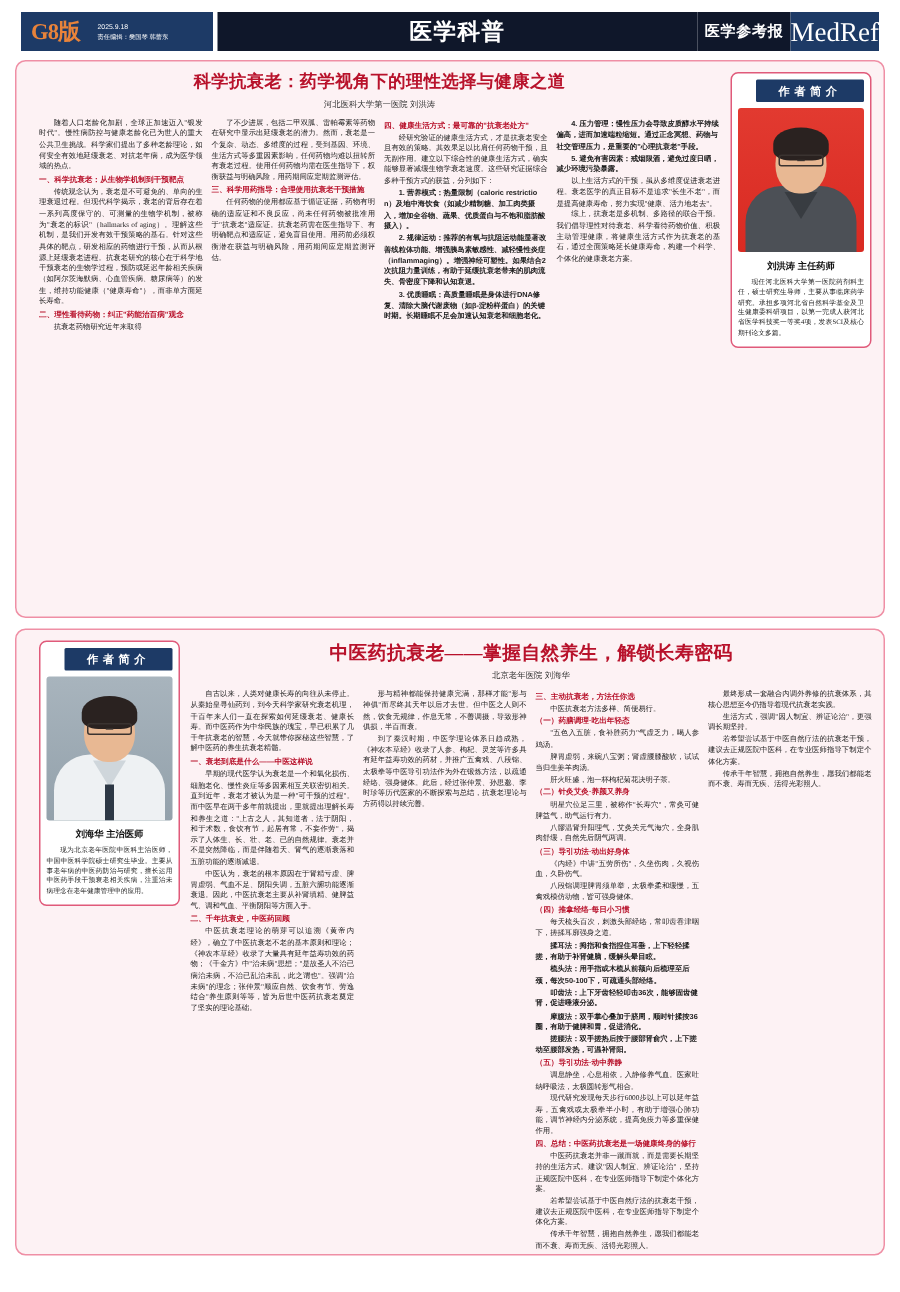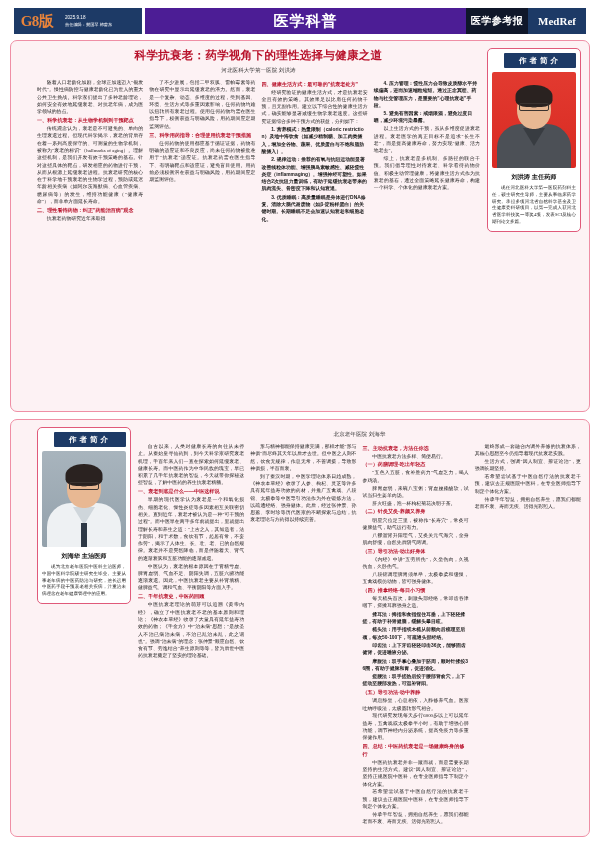--- a/index.html
+++ b/index.html
@@ -24,52 +24,52 @@
   }
   .mh-dateblock {
     background: #1d3a66; color: #ffffff;
     flex: 0 0 82px; display: flex; flex-direction: column;
     justify-content: center; padding-left: 5px;
   }
   .mh-date { font-size: 4.6px; line-height: 7px; font-family: "Liberation Sans", sans-serif; }
   .mh-editors { font-size: 4.2px; line-height: 7px; font-family: "Liberation Sans", sans-serif; white-space: nowrap; }
   .mh-sep { width: 3px; background: #ffffff; }
   .mh-title {
-    background: #4c1d95; flex: 1;
+    background: #0f172a; flex: 1;
     display: flex; align-items: center; justify-content: center; gap: 7px;
   }
   .mh-title-cn {
     color: #ffffff; font-size: 15px; font-weight: bold;
     font-family: "Liberation Serif", serif; letter-spacing: 1px;
   }
   .mh-title-en {
     color: #dd9a55; font-size: 13.5px;
     font-family: "Liberation Serif", serif; font-style: normal;
   }
   .mh-brand-cn {
     background: #0f172a; color: #ffffff;
     flex: 0 0 62px; display: flex; align-items: center; justify-content: center;
     font-size: 10px; font-weight: bold; letter-spacing: 0.5px;
     font-family: "Liberation Serif", serif;
   }
   .mh-brand-en {
     background: #1d3a66; color: #ffffff;
     flex: 0 0 58px; display: flex; align-items: center; justify-content: center;
-    font-size: 11px; font-weight: bold;
+    font-size: 18px; font-weight: normal;
     font-family: "Liberation Serif", serif;
   }
 
   
   .article {
     position: relative;
     margin: 6px 10px 0 10px;
     border: 1.6px solid #ef8fa5;
     border-radius: 7px;
     background: #fdf2f4;
-    padding: 7px 8px 7px 26px;
+    padding: 7px 8px 7px 15px;
   }
   .article.a1 { height: 372px; }
   .article.a2 { height: 418px; margin-top: 7px; }
 
   .art-title {
     text-align: center;
     color: #b8122b;
     font-weight: bold;
     font-family: "Liberation Serif", serif;
     letter-spacing: 0.3px;
@@ -258,20 +258,21 @@
           <div class="pf-collar l"></div>
           <div class="pf-tie"></div>
           <div class="pf-head"></div>
           <div class="pf-hair"></div>
           <div class="pf-glass"></div>
         </div>
         <div class="bio-name">刘海华  主治医师</div>
         <div class="bio-text">现为北京老年医院中医科主治医师，中国中医科学院硕士研究生毕业。主要从事老年病的中医药防治与研究，擅长运用中医药手段干预衰老相关疾病，注重治未病理念在老年健康管理中的应用。</div>
       </div>
       <div class="a2-right">
+        <div class="art-title">中医药抗衰老——掌握自然养生，解锁长寿密码</div>
         <div class="art-byline">北京老年医院  刘海华</div>
         <div class="cols" id="a2cols">
             <div class="col">
               <p>自古以来，人类对健康长寿的向往从未停止。从秦始皇寻仙药到，到今天科学家研究衰老机理，千百年来人们一直在探索如何延缓衰老、健康长寿。而中医药作为中华民族的瑰宝，早已积累了几千年抗衰老的智慧，今天就带你探秘这些智慧，了解中医药的养生抗衰老精髓。</p>
               <h4>一、衰老到底是什么——中医这样说</h4>
               <p>早期的现代医学认为衰老是一个和氧化损伤、细胞老化、慢性炎症等多因素相互关联密切相关。直到近年，衰老才被认为是一种"可干预的过程"。而中医早在两千多年前就提出，里就提出理解长寿和养生之道："上古之人，其知道者，法于阴阳，和于术数，食饮有节，起居有常，不妄作劳"，揭示了人体生、长、壮、老、已的自然规律。衰老并不是突然降临，而是伴随着天、肾气的逐渐衰落和五脏功能的逐渐减退。</p>
               <p>中医认为，衰老的根本原因在于肾精亏虚、脾胃虚弱、气血不足、阴阳失调，五脏六腑功能逐渐衰退。因此，中医抗衰老主要从补肾填精、健脾益气、调和气血、平衡阴阳等方面入手。</p>
               <h4>二、千年抗衰史，中医药回顾</h4>
               <p>中医抗衰老理论的萌芽可以追溯《黄帝内经》，确立了中医抗衰老不老的基本原则和理论；《神农本草经》收录了大量具有延年益寿功效的药物；《千金方》中"治未病"思想；"是故圣人不治已病治未病，不治已乱治未乱，此之谓也"。强调"治未病"的理念；张仲景"顺应自然、饮食有节、劳逸结合"养生原则等等，皆为后世中医药抗衰老奠定了坚实的理论基础。</p>
             </div>

